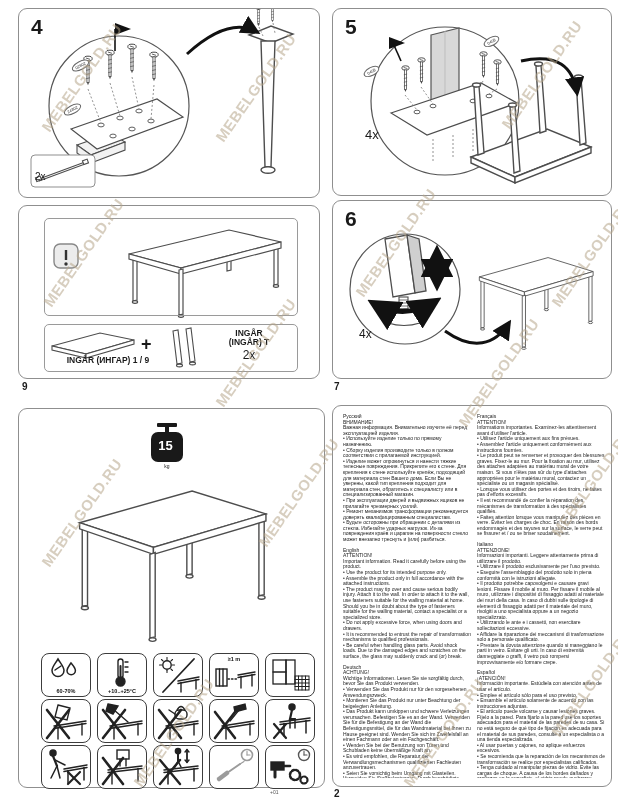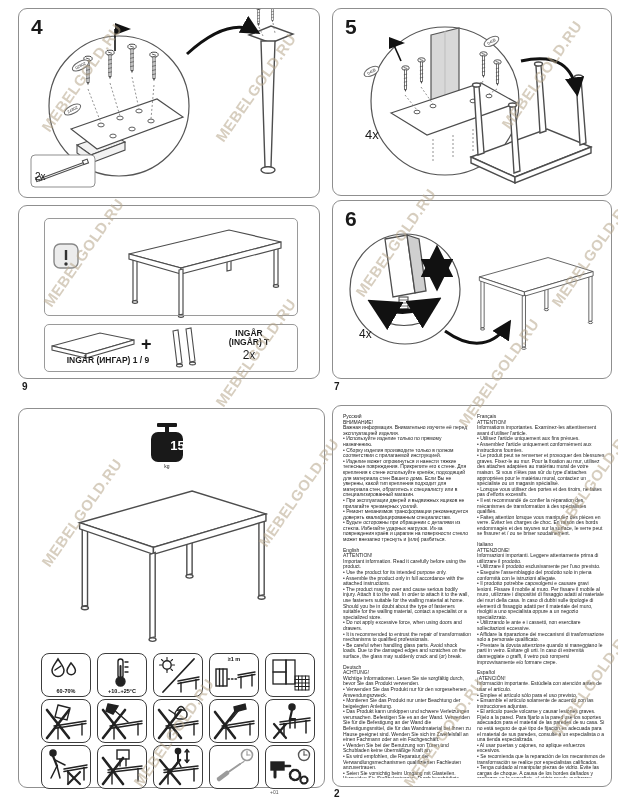--- a/index.html
+++ b/index.html
@@ -266,21 +266,21 @@
 
       <g>
         <rect x="138" y="14" width="20" height="4" rx="1" fill="#191919"></rect>
         <rect x="146" y="18" width="4" height="5" fill="#191919"></rect>
         <rect x="132" y="23" width="32" height="30" rx="7" fill="#191919"></rect>
       </g>
 
       <use href="#sym-table" width="229" height="167" transform="translate(34,68)"></use>
     </svg>
     <div class="wt15" style="left:132px;top:437px;width:32px;font-size:13px;position:fixed;"></div>
-    <div class="wt15" style="left:144px;top:29px;width:29px;font-size:13px;">15</div>
+    <div class="wt15" style="left:132px;top:29px;width:29px;font-size:13px;">15</div>
     <div class="wtkg" style="left:132px;top:54px;width:32px;font-size:5px;">kg</div>
 
     <div class="icon-cell" style="left:22px;top:244px;">
       <svg width="48" height="42" viewBox="0 0 48 42" fill="none" stroke="#222" stroke-width="1.5" stroke-linecap="round">
         <path d="M16,5 C13,10 10,13 10,16.5 a6,6 0 0 0 12,0 C22,13 19,10 16,5 Z"></path>
         <path d="M29,9 C27,12 25,14 25,16.5 a4.2,4.2 0 0 0 8.4,0 C33.4,14 31.4,12 29,9 Z"></path>
         <line x1="13" y1="16" x2="19" y2="12"></line>
       </svg>
       <div class="icon-label">60-70%</div>
     </div>

